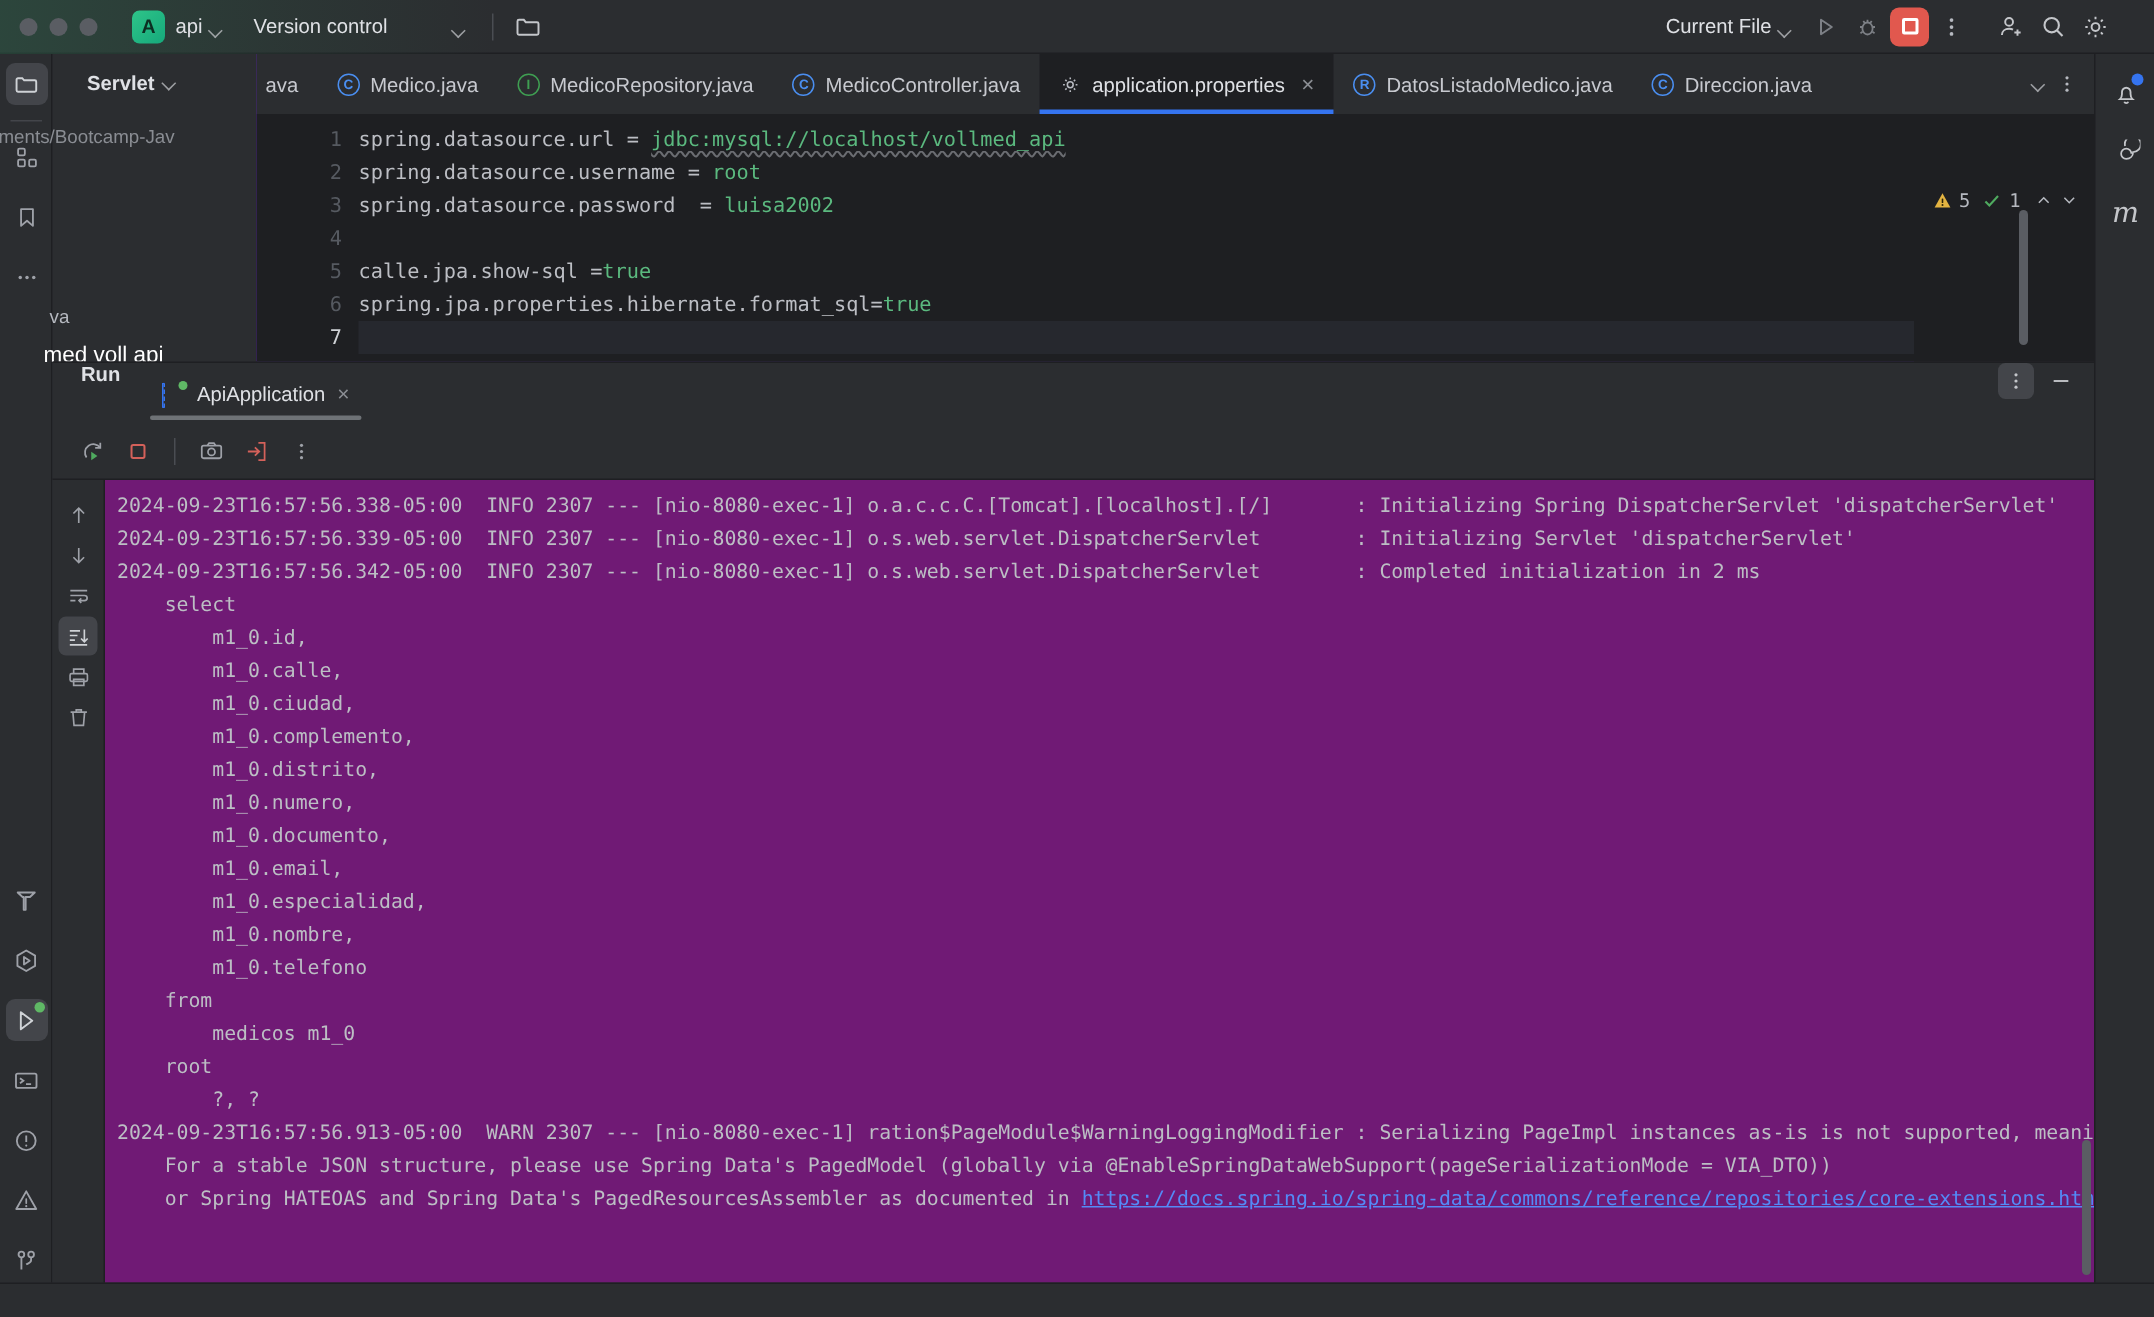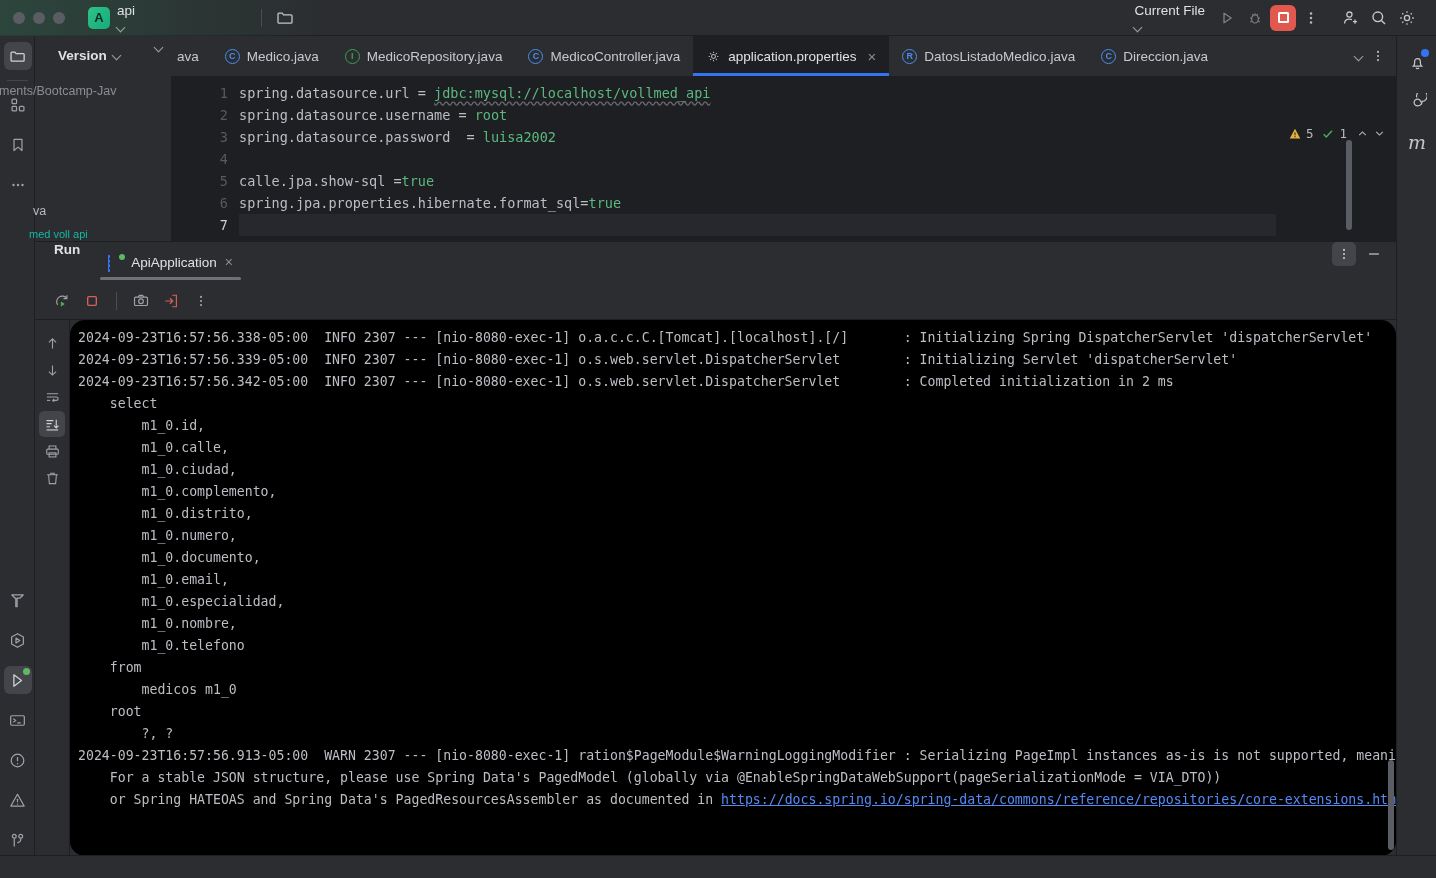--- a/index.html
+++ b/index.html
@@ -27,33 +27,33 @@
   .traffic { display: flex; gap: 8px; margin-left: 13px; z-index:2; }
   .dot { width: 12px; height: 12px; border-radius: 50%; background: #5a5d63; }
   .proj-badge {
     width: 22px; height: 22px; border-radius: 5px;
     background: linear-gradient(135deg,#2ec489,#16a97b);
     color: #0c2e22; font-size: 13px; font-weight: bold;
     display: flex; align-items: center; justify-content: center;
     margin-left: 23px; z-index:2;
   }
   .tb-item {
-    display: flex; align-items: flex-start; gap: 5px;
+    display: flex; align-items: flex-end; gap: 5px;
     font-size: 13.5px; color: #dfe1e5; padding: 4px 7px; border-radius: 5px;
-    z-index: 2; white-space: nowrap; flex-direction: column;
+    z-index: 2; white-space: nowrap;
   }
   .chev { width: 9px; height: 9px; display:inline-block; position: relative; opacity:.75;}
   .chev::before{
     content:""; position:absolute; left:0; top:1px; width:6px;height:6px;
     border-right:1.4px solid #c4c6ca; border-bottom:1.4px solid #c4c6ca;
     transform: rotate(45deg);
   }
   .tb-sep { width:1px; height:18px; background:#4a4d52; margin:0 10px; z-index:2;}
   .tb-icon { width: 26px; height: 26px; display:flex; align-items:center; justify-content:center; z-index:2;}
-  .tb-right { margin-left: auto; display:flex; align-items:center; gap:2px; padding-right: 16px; z-index:2;}
+  .tb-right { margin-left: auto; display:flex; align-items:center; gap:2px; padding-right: 26px; z-index:2;}
   .stop-btn {
     width: 26px; height: 26px; border-radius: 6px; background: #e1584e;
     display:flex;align-items:center;justify-content:center;
   }
   .stop-btn .sq { width: 11px; height: 11px; border: 2px solid #fff; border-radius:1.5px;}
 
   
   .rail-left {
     position: absolute; top: 36px; left: 0; width: 35px; height: 842px;
     background: #2b2d30; border-right: 1px solid #1e1f22;
@@ -83,21 +83,21 @@
   .project-head {
     height: 38px; display:flex; align-items:center; padding-left: 0px;
     font-size: 13.5px; font-weight: bold; color:#dfe1e5;
   }
   .project-head .chev{margin-left:6px;}
   .proj-path {
     font-size: 12.5px; color: #8a8d93; white-space: nowrap;
     margin-top: 10px; margin-left: -36px;
   }
   .proj-f1 { position:absolute; left: -2px; top: 168px; font-size: 12.5px; color:#b6b9c0; white-space:nowrap;}
-  .proj-f2 { position:absolute; left: -6px; top: 192px; font-size: 11px; color:#14b8a6; white-space:nowrap;}
+  .proj-f2 { position:absolute; left: -6px; top: 192px; font-size: 15px; color:#ffffff; white-space:nowrap;}
 
   
   .editor-wrap {
     position: absolute; top: 36px; left: 171px; width: 1225px; height: 205px;
     background: #6d28d9;
   }
   .tabbar {
     height: 40px; background: #2b2d30; display: flex; align-items: stretch;
     position: relative; overflow: hidden;
   }
@@ -182,23 +182,23 @@
   .console-row { display:flex; height: 536px; }
   .console-gutter {
     width: 35px; background: #2b2d30; padding-top: 10px;
     display:flex; flex-direction:column; align-items:center; gap: 1px;
     border-right: 1px solid #1e1f22;
   }
   .cg-btn { width:26px;height:26px;display:flex;align-items:center;justify-content:center;border-radius:5px; position:relative;}
   .cg-btn.sel .bg{position:absolute;inset:0;background:#43454a;border-radius:5px;}
   .cg-btn svg{position:relative;z-index:2;}
   .console {
-    flex: 1; background: #000000; position: relative; overflow: hidden;
+    flex: 1; background: #701a75; position: relative; overflow: hidden;
     font-family: "DejaVu Sans Mono", monospace; font-size: 13.2px; line-height: 22px;
-    padding: 7px 0 0 8px; color: #bcbec4; border-radius: 15px;
+    padding: 7px 0 0 8px; color: #bcbec4;
   }
   .console .cl { white-space: pre; }
   .lnk { color: #548af7; text-decoration: underline; }
   .console-scroll {
     position:absolute; right:2px; top: 440px; width:6px; height:90px; background:#5a5d63; border-radius:3px;
   }
 
   
   .statusbar {
     position:absolute; bottom:0; left:0; width:1436px; height: 23px;
@@ -375,21 +375,21 @@
         <path d="M13.6 10a3.6 3.6 0 10-3.6 3.6c2.8 0 4.8-2 4.8-4.8A5.6 5.6 0 109.2 4.6"></path>
       </svg>
     </div>
     <div class="rail-btn">
       <span class="glyph" style="font-family:'DejaVu Serif',serif; font-style:italic; font-size:19px; color:#c4c6ca;">m</span>
     </div>
   </div>
 
   <div class="project-panel">
     <div class="project-head">
-      <span style="margin-left:23px;">Version</span>
+      <span style="margin-left:23px;">Servlet</span>
       <span class="chev"></span>
     </div>
     <div class="proj-path">ments/Bootcamp-Jav</div>
     <div class="proj-f1">va</div>
     <div class="proj-f2">med voll api</div>
   </div>
 
   <div class="editor-wrap">
     <div class="tabbar">
       <div class="tab" style="padding-left:6px;">

